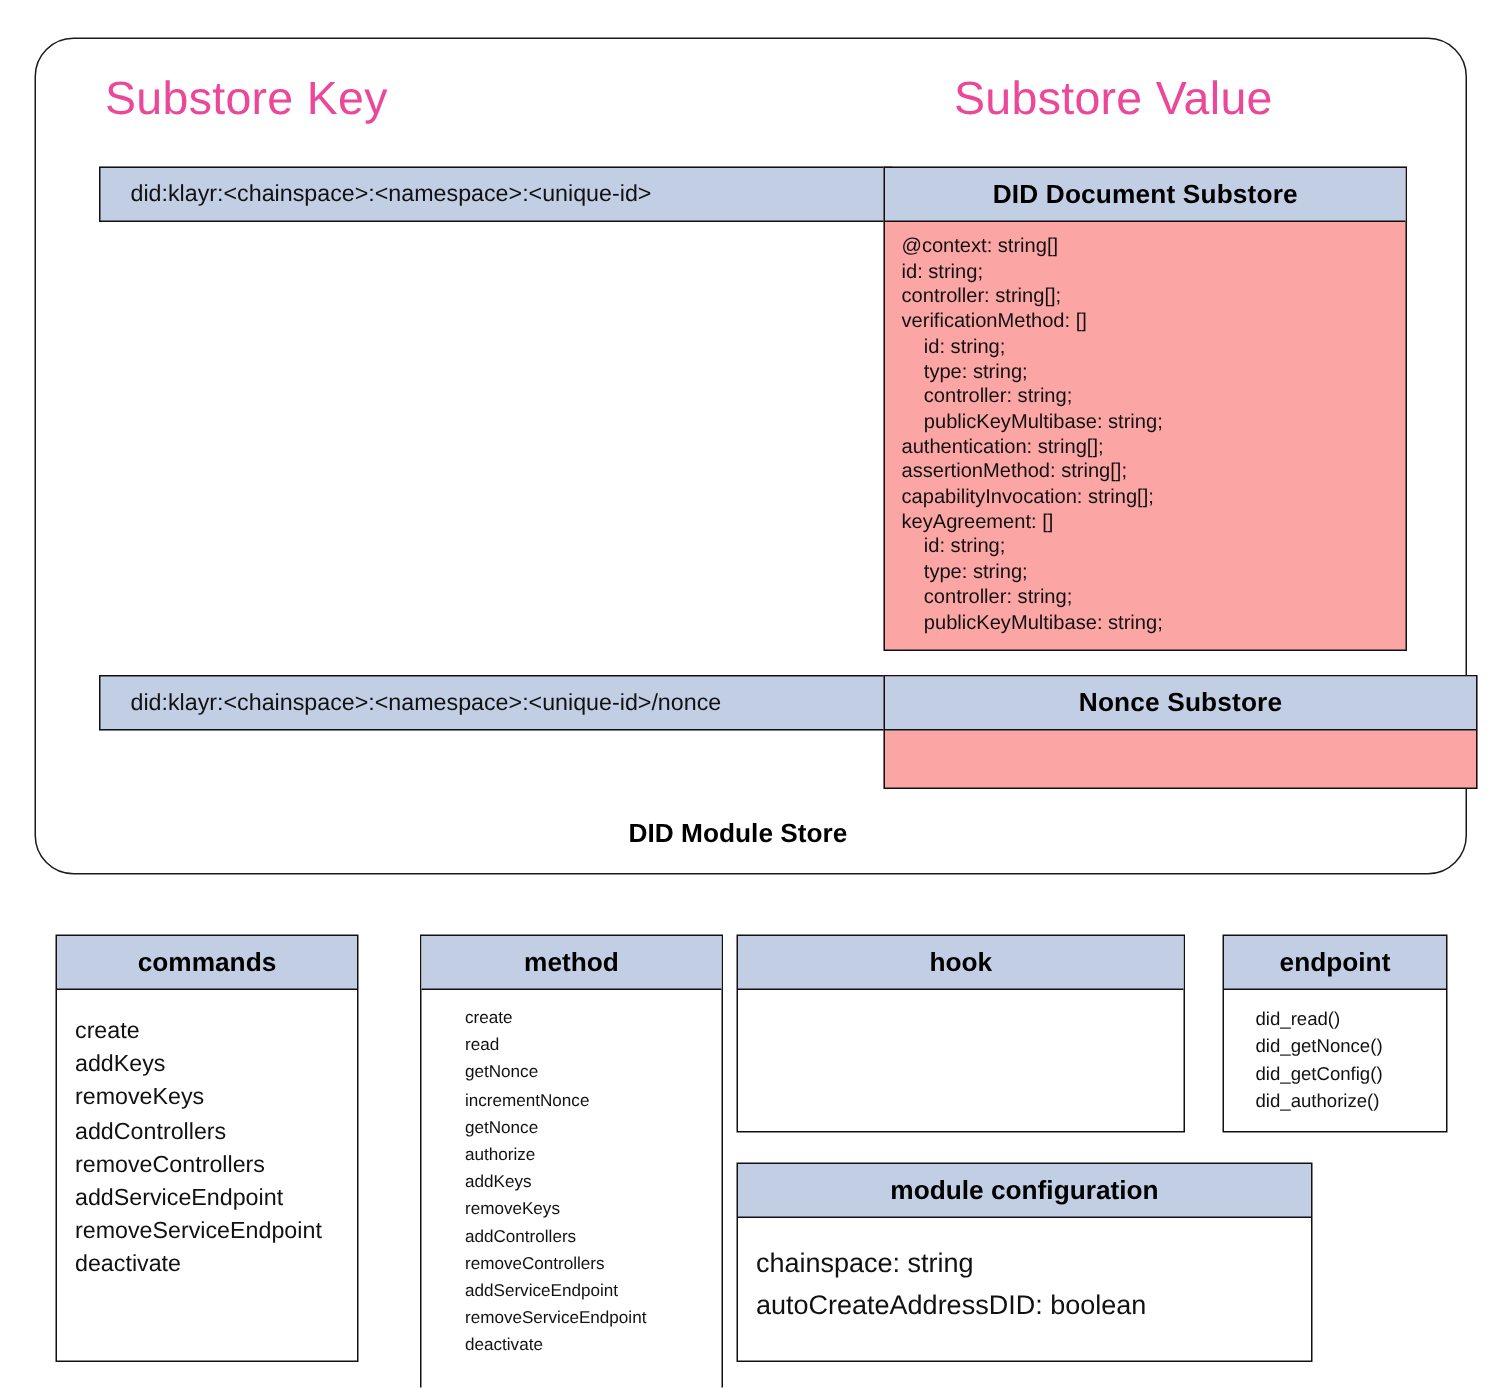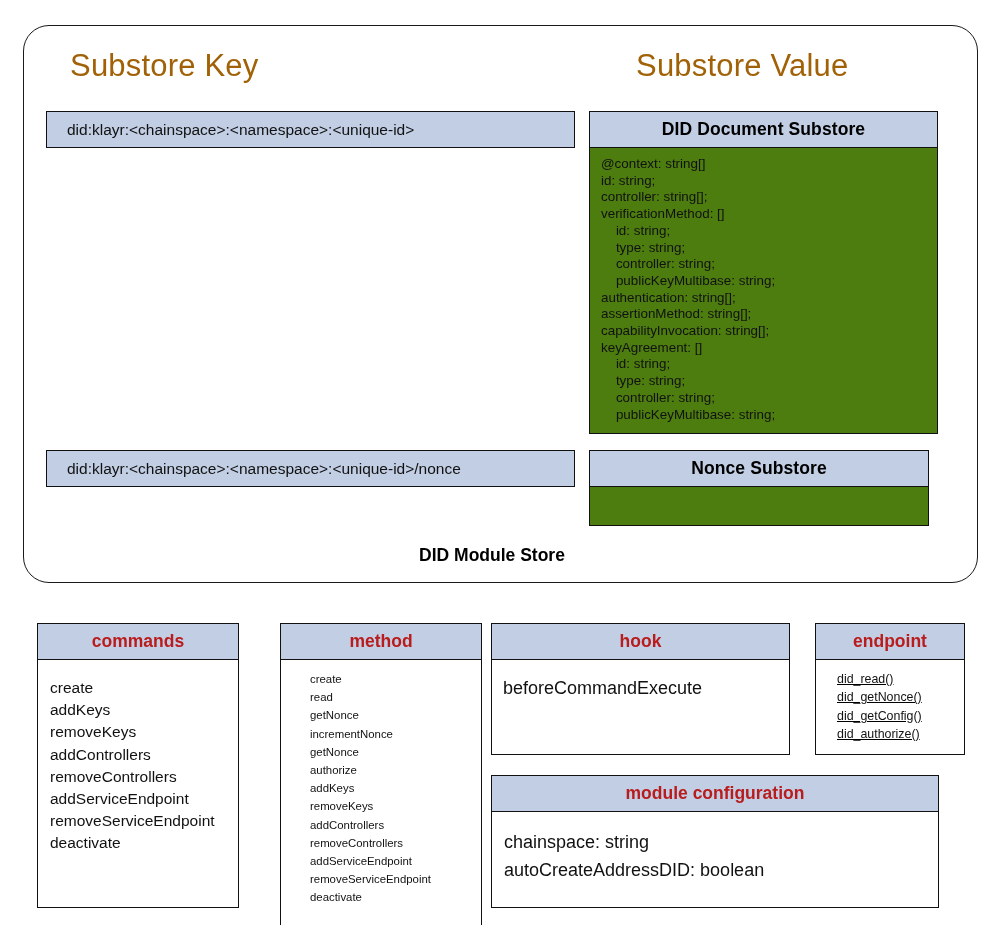--- a/index.html
+++ b/index.html
@@ -28,47 +28,48 @@
     box-sizing: border-box;
     background: #ffffff;
   }
 
   
   .col-title {
     position: absolute;
     font-size: 31px;
     font-weight: 400;
     letter-spacing: 0.2px;
-    color: #a16207;
+    color: #ec4899;
     white-space: nowrap;
   }
   .col-title.key   { left: 70px;  top: 48px; }
   .col-title.value { left: 636px; top: 48px; }
 
   
   .kv-key {
     position: absolute;
     box-sizing: border-box;
     background: #c2cee4;
     border: 1.4px solid #111111;
     display: flex;
     align-items: center;
     padding-left: 20px;
     font-size: 15.5px;
     color: #111111;
     white-space: nowrap;
+    margin-left: 20px;
   }
   .kv-key.key-doc   { left: 46px; top: 111px; width: 529px; height: 37px; }
   .kv-key.key-nonce { left: 46px; top: 450px; width: 529px; height: 37px; }
 
   .sub-box {
     position: absolute;
     box-sizing: border-box;
     border: 1.4px solid #111111;
-    background: #4d7c0f;
+    background: #fca5a5;
   }
   .sub-box .sub-head {
     background: #c2cee4;
     border-bottom: 1.4px solid #111111;
     font-size: 17.5px;
     font-weight: bold;
     text-align: center;
     line-height: 34px;
     height: 35px;
     color: #000000;
@@ -76,21 +77,21 @@
   }
   .sub-box .sub-body {
     padding: 8px 10px 8px 11px;
     font-size: 13.4px;
     line-height: 16.7px;
     color: #111111;
     white-space: pre;
   }
 
   .sub-box.doc-store   { left: 589px; top: 111px; width: 349px; height: 323px; }
-  .sub-box.nonce-store { left: 589px; top: 450px; width: 340px; height: 76px; }
+  .sub-box.nonce-store { left: 589px; top: 450px; width: 396px; height: 76px; }
   .sub-box.nonce-store .sub-body { font-size: 13.4px; padding-top: 9px; }
 
   .store-label {
     position: absolute;
     left: 0;
     top: 545px;
     width: 984px;
     text-align: center;
     font-size: 17.5px;
     font-weight: bold;
@@ -105,21 +106,21 @@
     background: #ffffff;
   }
   .panel .panel-head {
     background: #c2cee4;
     border-bottom: 1.4px solid #111111;
     height: 35px;
     line-height: 34px;
     text-align: center;
     font-size: 17.5px;
     font-weight: bold;
-    color: #b91c1c;
+    color: #000000;
   }
   .panel .panel-body {
     padding: 14px 12px 10px 12px;
   }
   .panel .panel-body .row {
     white-space: nowrap;
     color: #111111;
   }
 
   
@@ -132,25 +133,25 @@
   .panel.method .panel-body { padding-top: 10px; padding-left: 29px; }
   .panel.method .row { font-size: 11.4px; line-height: 18.2px; }
 
   
   .panel.hook { left: 491px; top: 623px; width: 299px; height: 132px; }
   .panel.hook .panel-body { padding-top: 16px; padding-left: 11px; }
   .panel.hook .row { font-size: 18px; line-height: 24px; }
 
   
   .panel.endpoint { left: 815px; top: 623px; width: 150px; height: 132px; }
-  .panel.endpoint .panel-body { padding-top: 10px; padding-left: 21px; text-decoration: underline; }
+  .panel.endpoint .panel-body { padding-top: 10px; padding-left: 21px; }
   .panel.endpoint .row { font-size: 12.4px; line-height: 18.4px; }
 
   
-  .panel.modconf { left: 491px; top: 775px; width: 448px; height: 133px; }
+  .panel.modconf { left: 491px; top: 775px; width: 384px; height: 133px; }
   .panel.modconf .panel-body { padding-top: 16px; padding-left: 12px; }
   .panel.modconf .row { font-size: 18px; line-height: 28px; }
 </style>
 </head>
 <body>
 
 <div class="module-store"></div>
 
 <div class="col-title key">Substore Key</div>
 
@@ -214,23 +215,20 @@
       <div class="row">addControllers</div>
       <div class="row">removeControllers</div>
       <div class="row">addServiceEndpoint</div>
       <div class="row">removeServiceEndpoint</div>
       <div class="row">deactivate</div>
     </div>
 </div>
 
 <div class="panel hook">
   <div class="panel-head">hook</div>
-  <div class="panel-body">
-      <div class="row">beforeCommandExecute</div>
-    </div>
 </div>
 
 <div class="panel endpoint">
   <div class="panel-head">endpoint</div>
   <div class="panel-body">
       <div class="row">did_read()</div>
       <div class="row">did_getNonce()</div>
       <div class="row">did_getConfig()</div>
       <div class="row">did_authorize()</div>
     </div>

